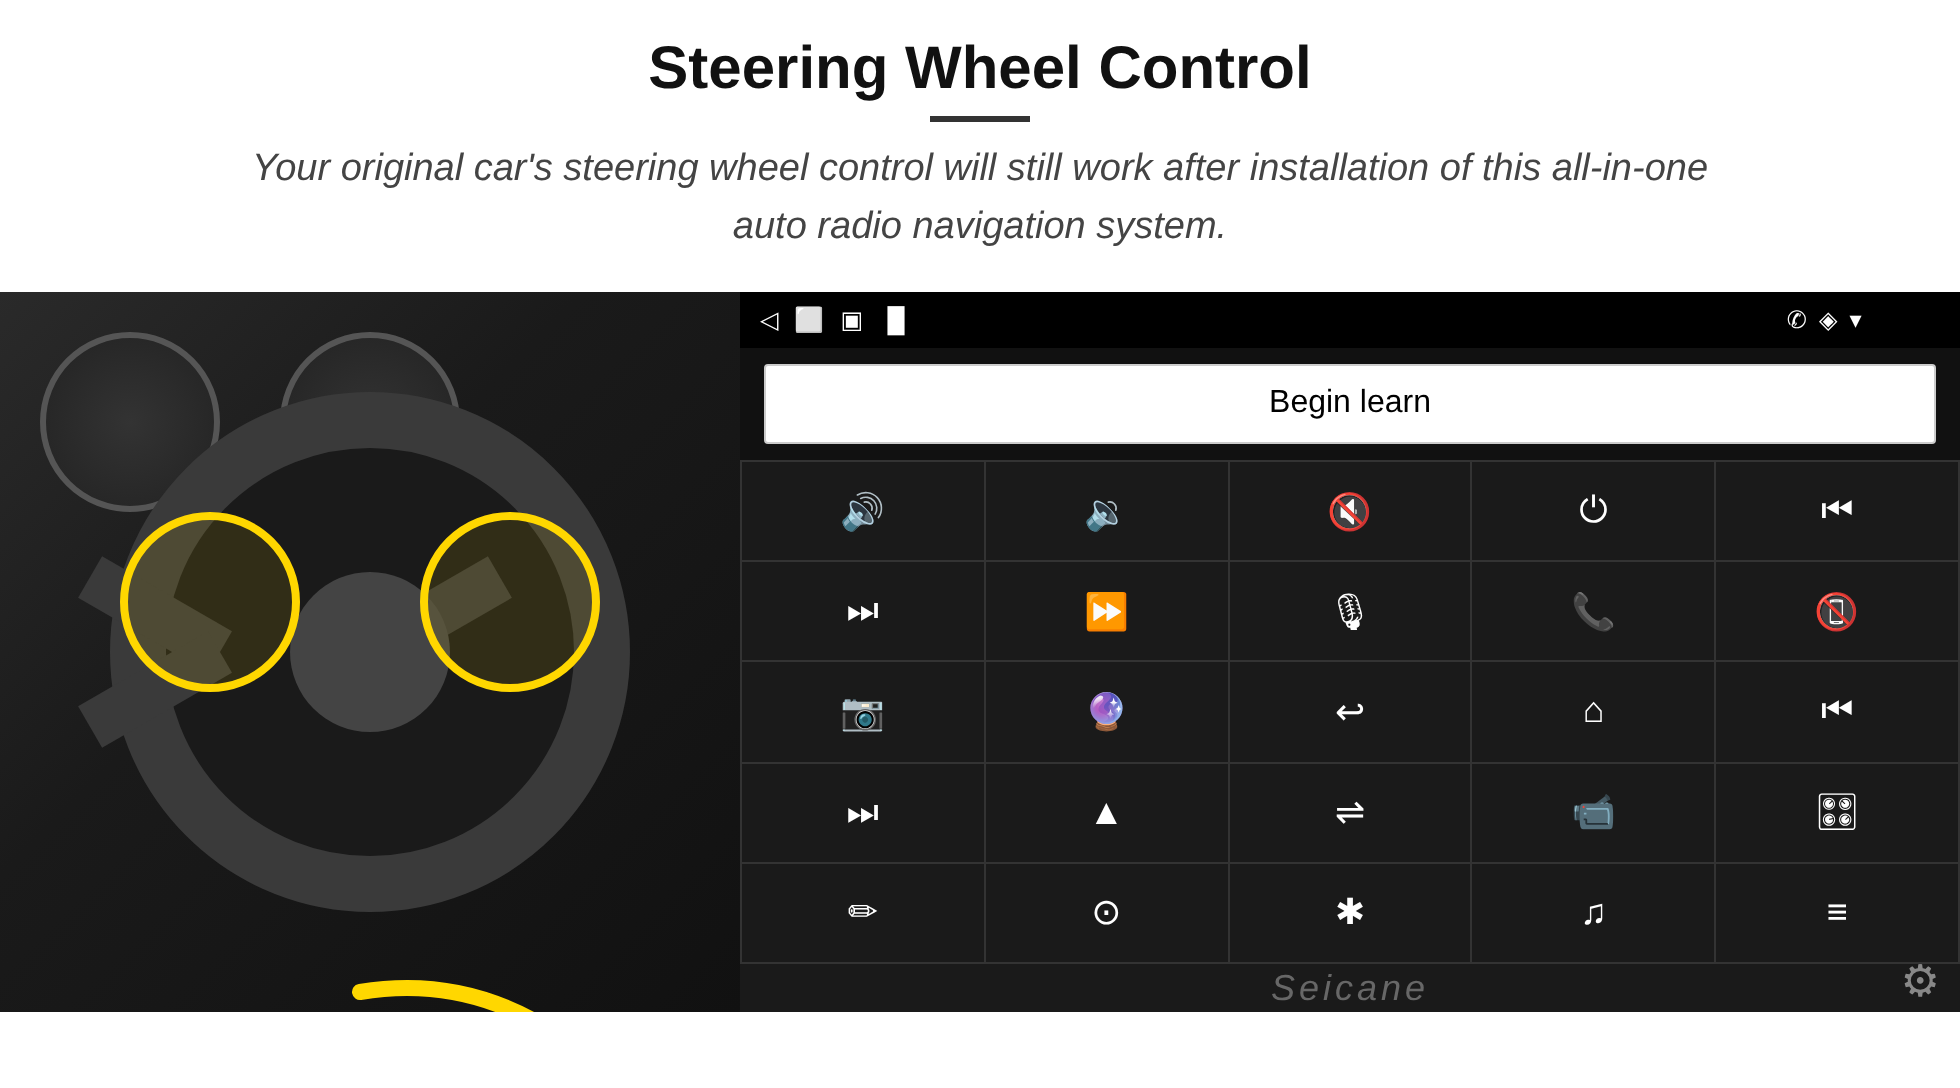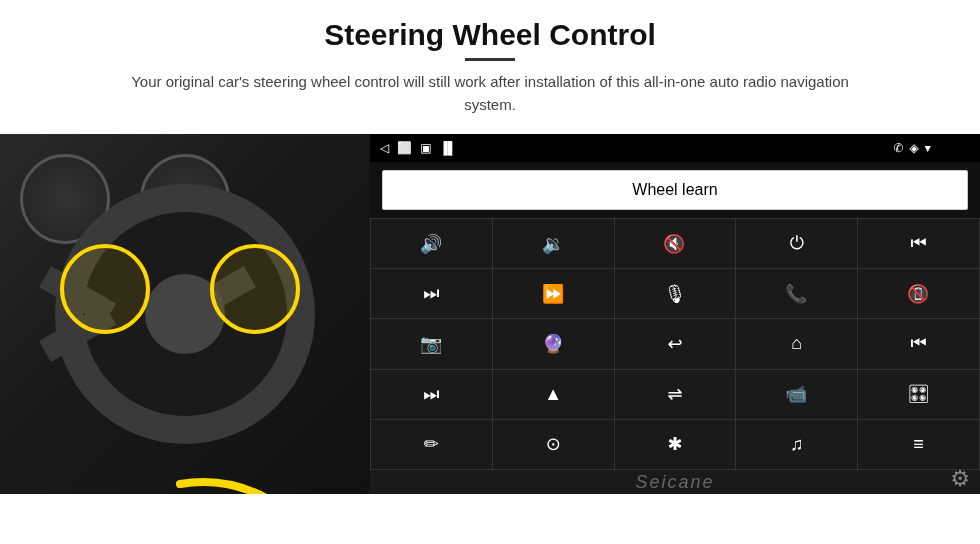--- a/index.html
+++ b/index.html
@@ -33,25 +33,26 @@
     }
 
     .title-divider {
       width: 50px;
       height: 3px;
       background: #333;
       margin: 0 auto 10px;
     }
 
     .subtitle {
-      font-size: 15px;
+      font-size: 19px;
       color: #444;
       line-height: 1.5;
       max-width: 760px;
       margin: 0 auto;
+      font-style: italic;
     }
 
     .content-row {
       display: flex;
       width: 980px;
       height: 360px;
       margin-top: 8px;
     }
 
     
@@ -331,21 +332,21 @@
         </div>
         <div class="status-right">
           <span class="status-icon">✆</span>
           <span class="status-icon">◈</span>
           <span class="status-icon">▾</span>
           <span class="status-time">15:52</span>
         </div>
       </div>
 
       <div class="begin-learn-row">
-        <button class="begin-learn-btn">Wheel learn</button>
+        <button class="begin-learn-btn">Begin learn</button>
       </div>
 
       <div class="controls-grid" id="controls-grid">
       <div class="ctrl-btn">🔊</div>
           <div class="ctrl-btn">🔉</div>
           <div class="ctrl-btn">🔇</div>
           <div class="ctrl-btn">⏻</div>
           <div class="ctrl-btn">⏮</div>
           <div class="ctrl-btn">⏭</div>
           <div class="ctrl-btn">⏩</div>

